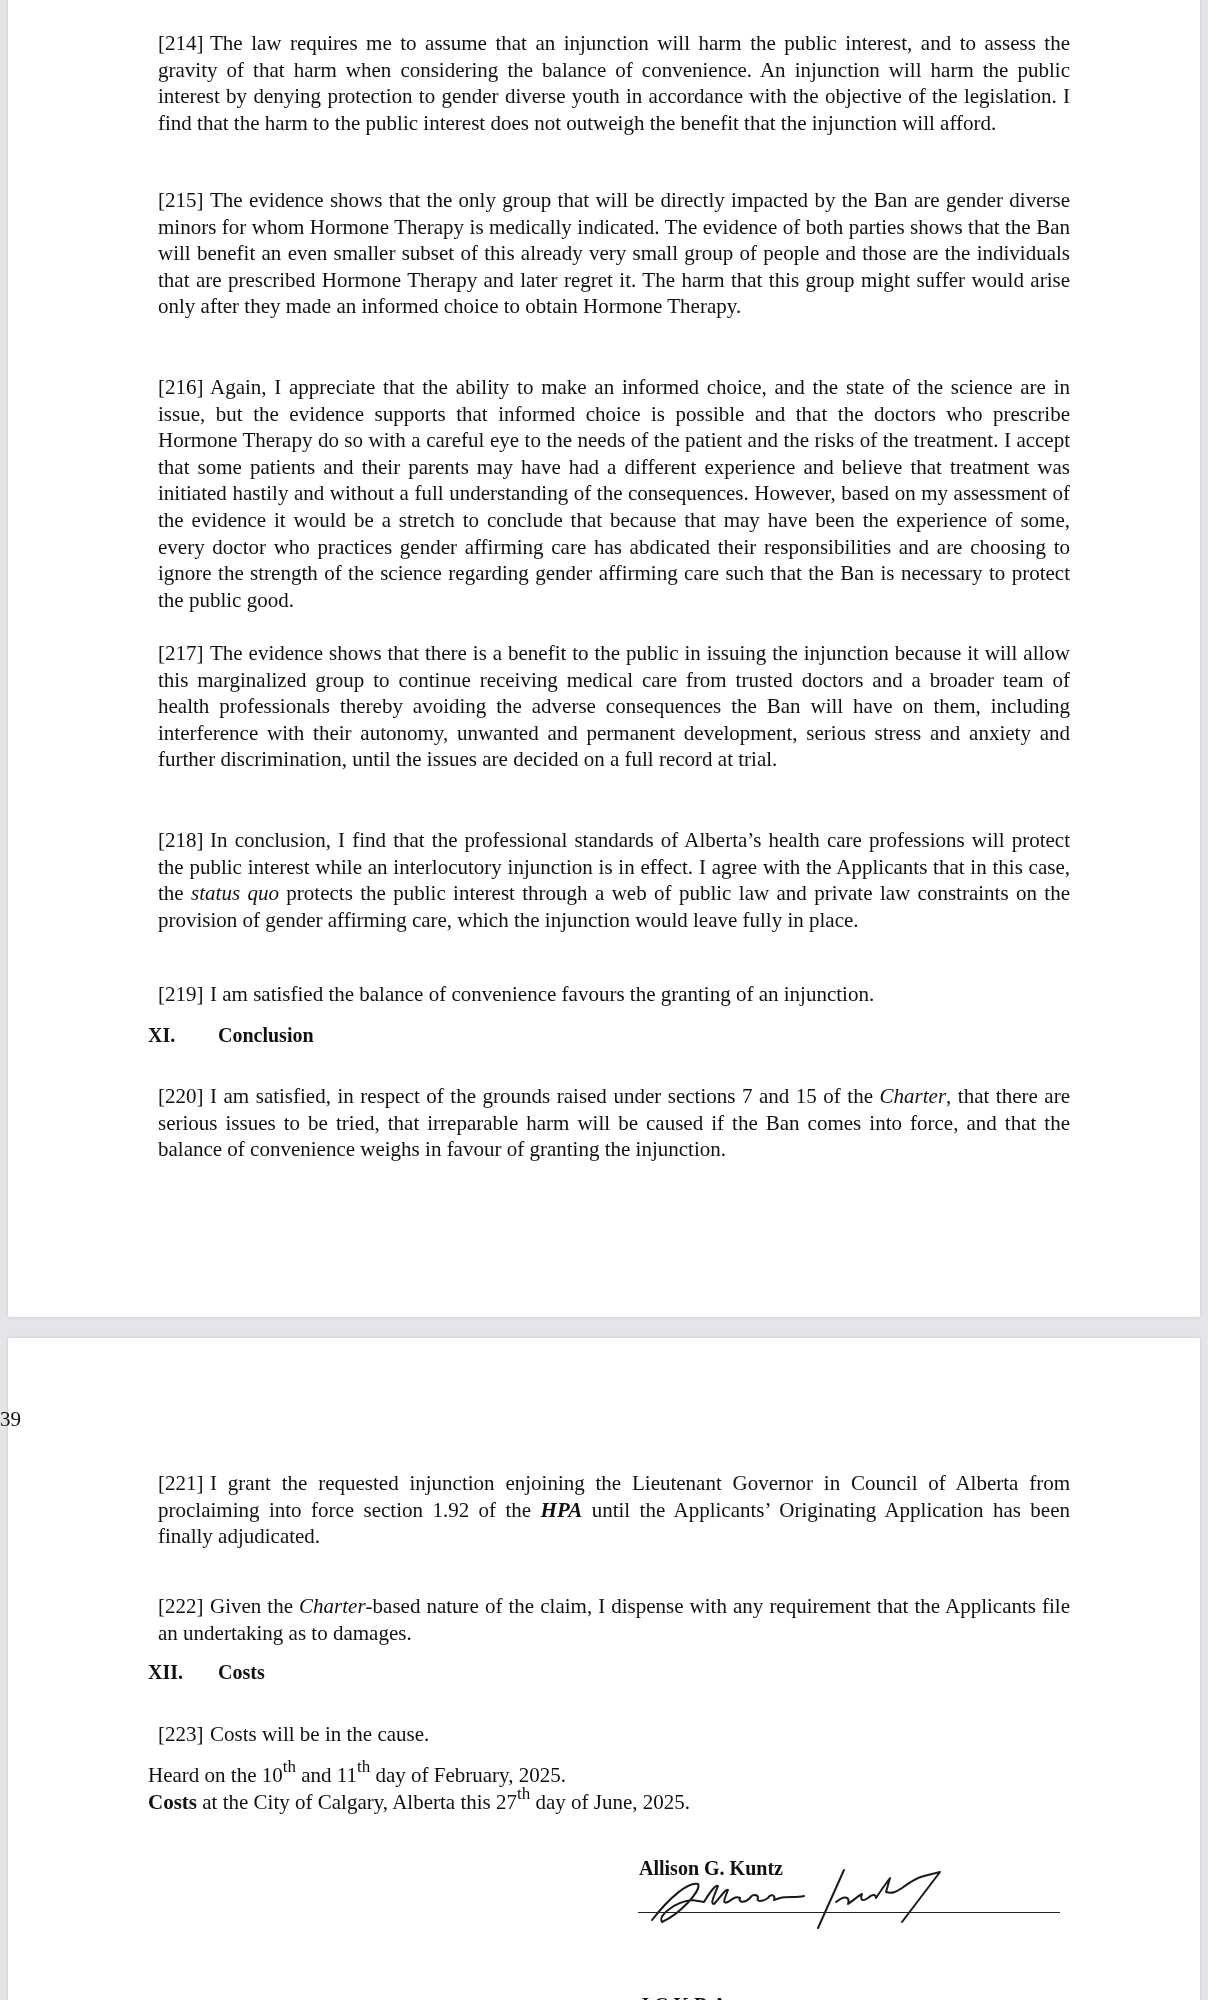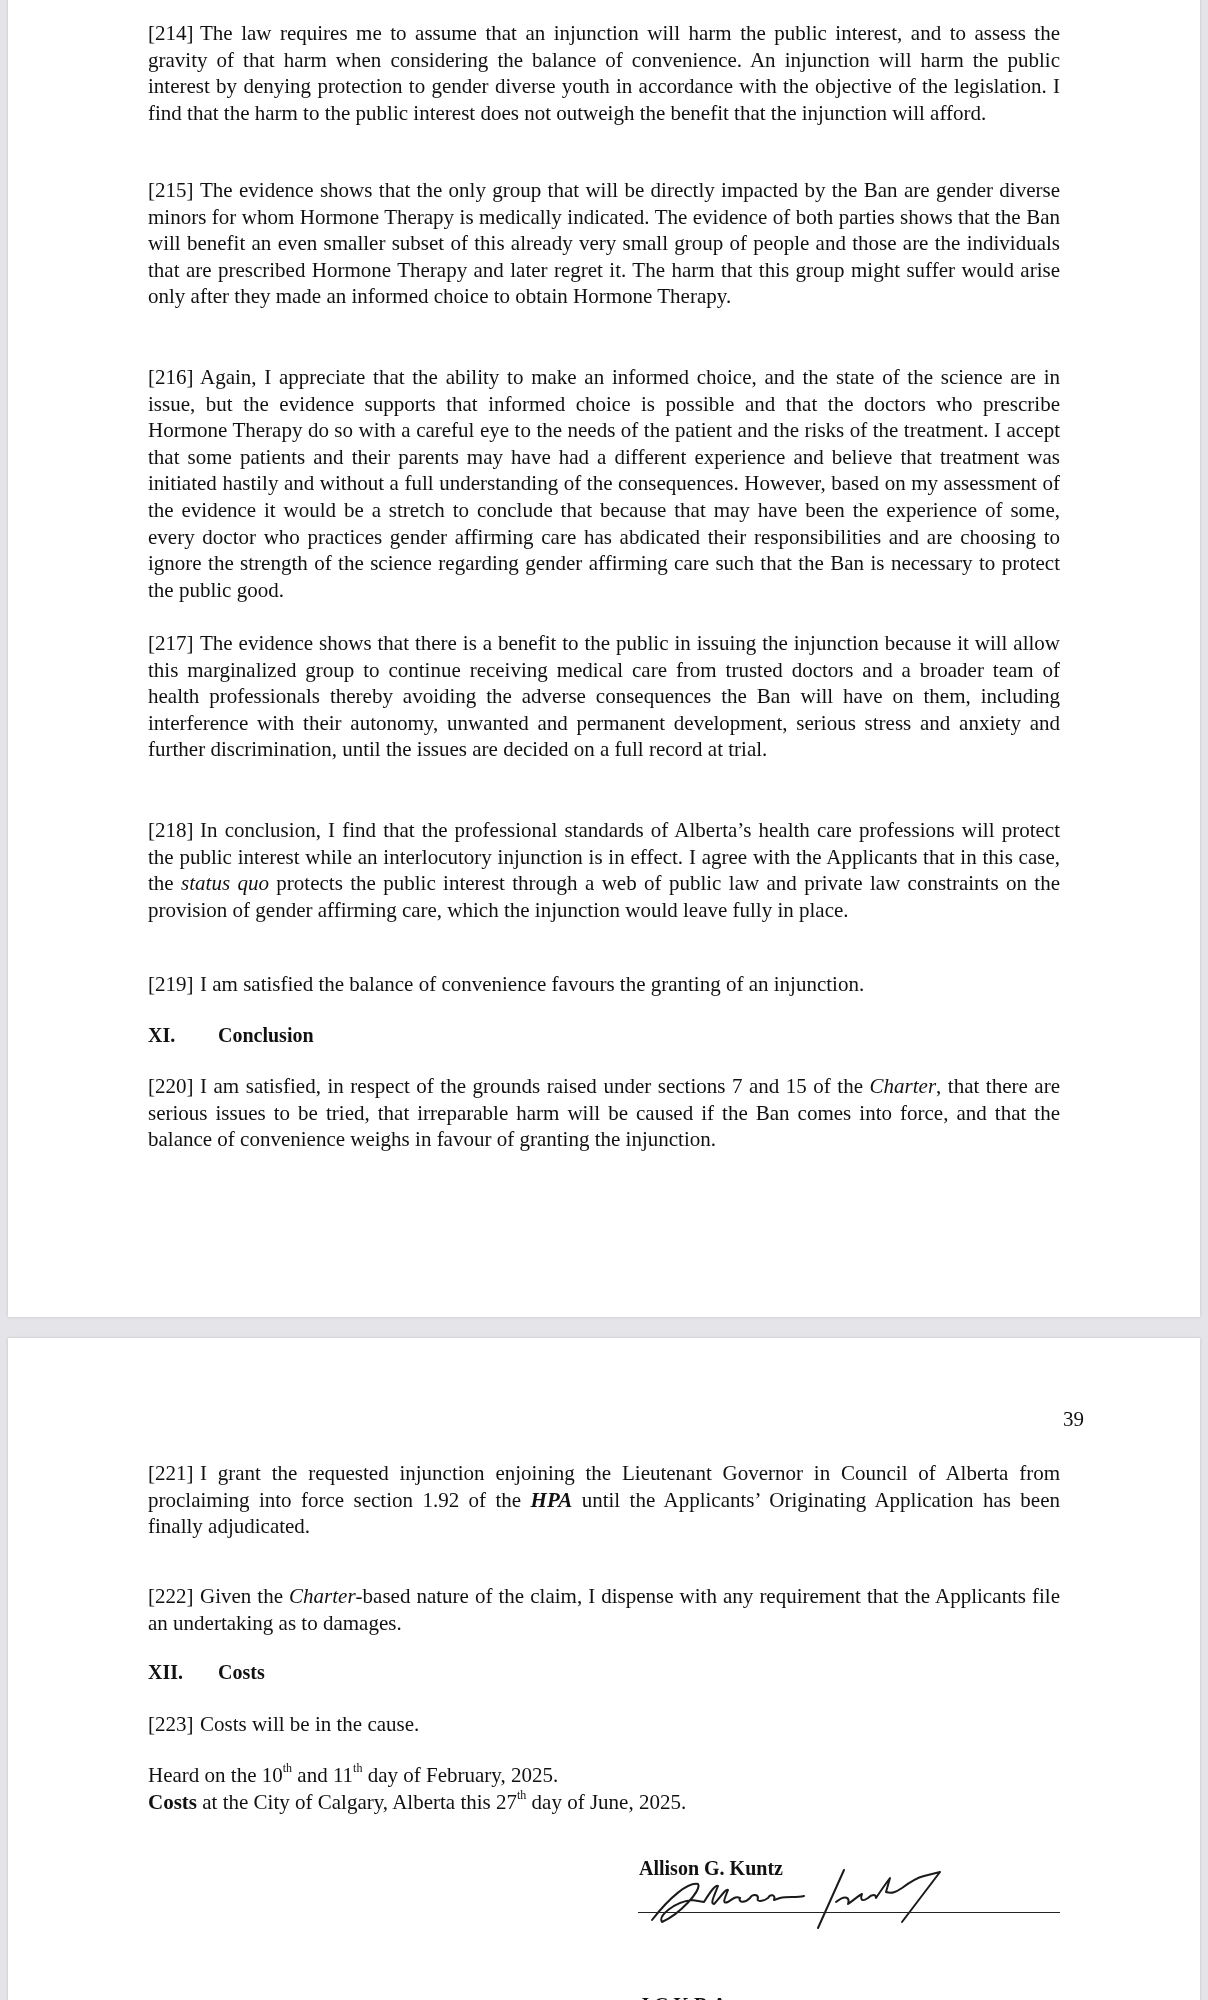--- a/index.html
+++ b/index.html
@@ -12,34 +12,34 @@
   }
   .page {
     position: absolute; left: 8px; width: 1192px; background: #fff;
     box-shadow: 0 0 3px rgba(0,0,0,0.15);
   }
   #page1 { top: -4px; height: 1321px; }
   #page2 { top: 1338px; height: 700px; }
   .para {
     position: absolute; left: 148px; width: 912px;
     font-size: 21px; line-height: 26.6px;
-    text-align: justify; margin: 0;
+    text-align: justify; margin: 10px;
   }
   .para .num { display: inline-block; width: 52px; }
   .heading {
     position: absolute; left: 148px; font-size: 20px; line-height: 26.6px;
     font-weight: bold; margin: 0;
   }
   .heading .hnum { display: inline-block; width: 70px; }
   .pagenum {
     position: absolute; left: 0; width: 1084px; top: 1407px;
-    text-align: right; font-size: 21px;
+    text-align: left; font-size: 21px;
   }
   .line { position: absolute; left: 148px; font-size: 21px; line-height: 26.6px; margin: 0; }
-  sup { font-size: 12px; line-height: 0; position: relative; top: -2px; }
+  sup { font-size: 17px; line-height: 0; position: relative; top: -2px; }
   .sig-rule { position: absolute; left: 638px; width: 422px; top: 1912px; height: 0; border-top: 1.5px solid #222; }
   .sig-svg { position: absolute; left: 640px; top: 1842px; }
   .signer { position: absolute; left: 639px; font-size: 20px; font-weight: bold; line-height: 26px; }
 </style>
 </head>
 <body>
 
 <div class="page" id="page1">
 </div>
 <div class="page" id="page2">

